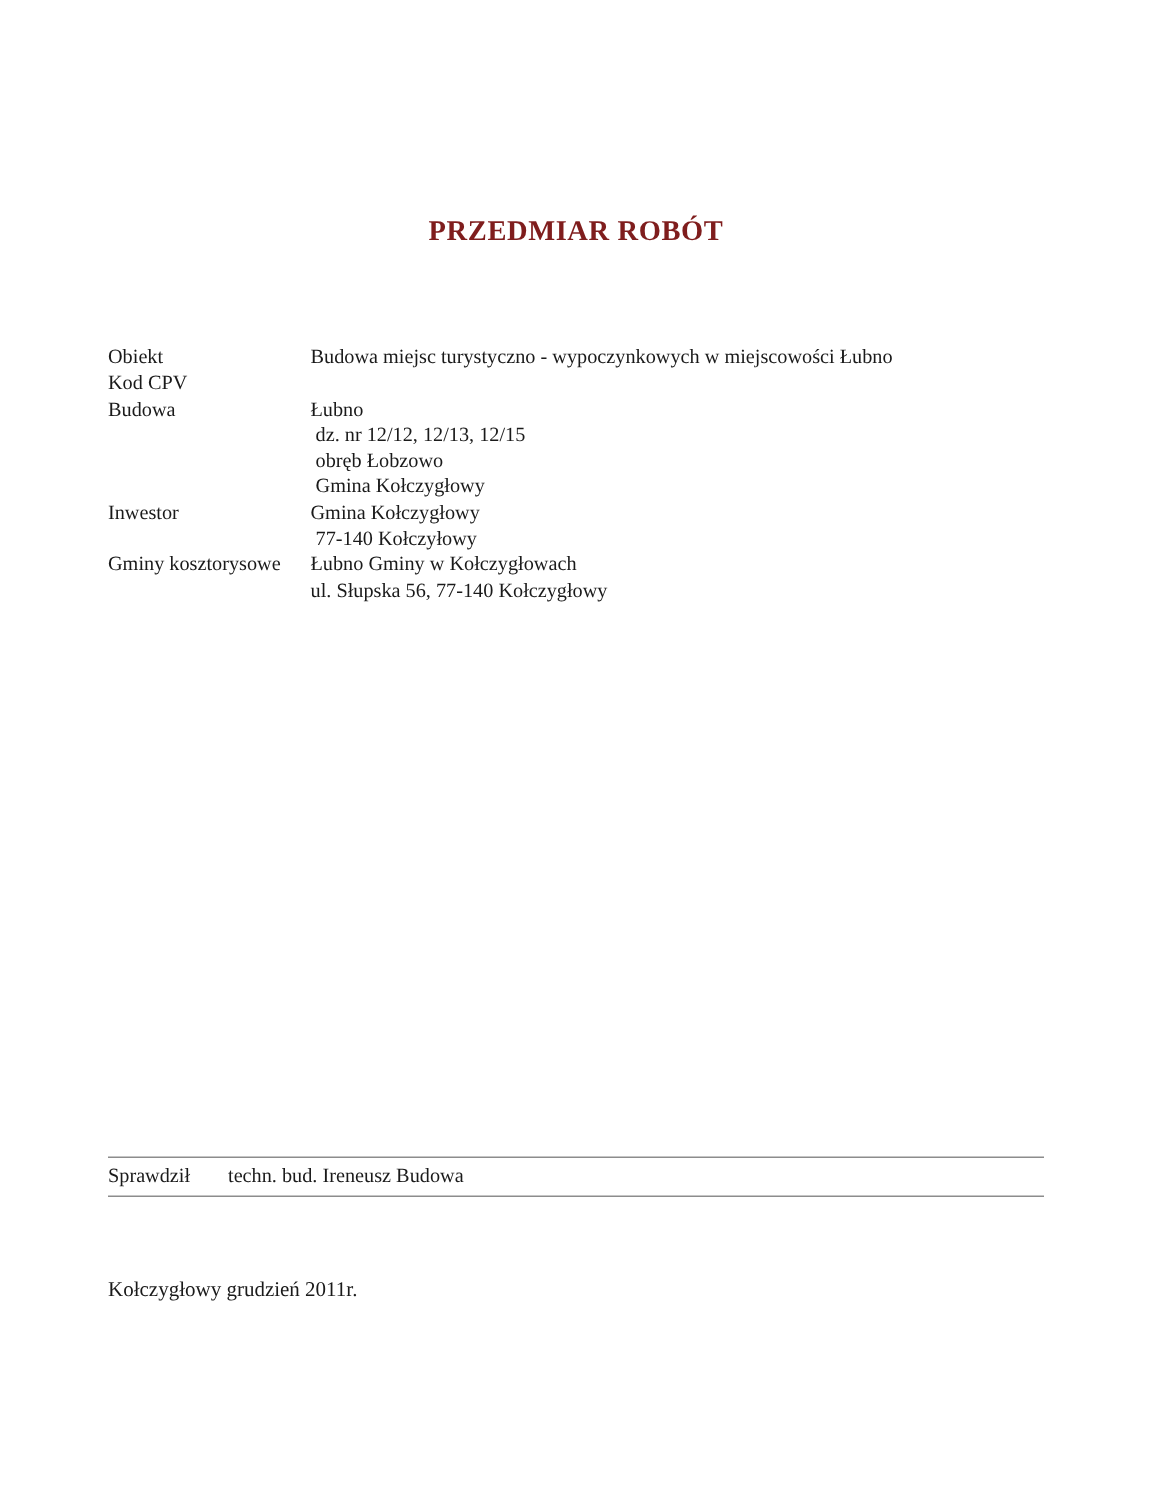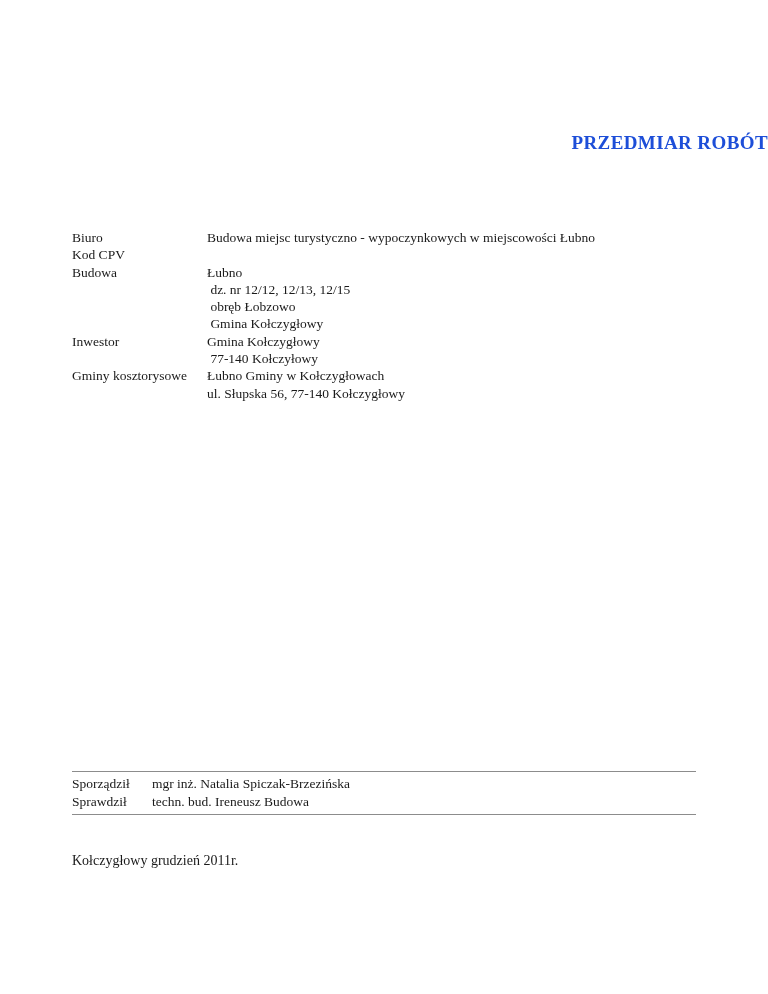--- a/index.html
+++ b/index.html
@@ -14,27 +14,27 @@
     background: #ffffff;
     font-family: "Liberation Serif", serif;
     color: #1a1a1a;
     overflow: hidden;
   }
   .doc-title {
     position: absolute;
     top: 131px;
     left: 0;
     right: 0;
-    margin: 0;
-    text-align: right;
+    margin: 12px;
+    text-align: center;
     font-size: 19px;
     line-height: 23px;
     font-weight: bold;
     letter-spacing: 0.4px;
-    color: #1d4ed8;
+    color: #7f1d1d;
   }
   .info-table {
     position: absolute;
     top: 229px;
     left: 72px;
     width: 626px;
     font-size: 13.5px;
     line-height: 17.3px;
   }
   .info-row {
@@ -85,21 +85,21 @@
 </head>
 <body>
 
 <div class="page">
 
   <h1 class="doc-title">PRZEDMIAR ROBÓT</h1>
 
   <div class="info-table">
 
     <div class="info-row">
-      <div class="info-label">Biuro</div>
+      <div class="info-label">Obiekt</div>
       <div class="info-value">
         <div class="info-line">Budowa miejsc turystyczno - wypoczynkowych w miejscowości Łubno</div>
       </div>
     </div>
 
     <div class="info-row">
       <div class="info-label">Kod CPV</div>
     </div>
 
     <div class="info-row">
@@ -125,24 +125,20 @@
       <div class="info-value">
         <div class="info-line">Łubno Gminy w Kołczygłowach</div>
         <div class="info-line">ul. Słupska 56, 77-140 Kołczygłowy</div>
       </div>
     </div>
 
   </div>
 
   <div class="sig-table">
     <div class="sig-row">
-      <div class="sig-label">Sporządził</div>
-      <div class="sig-value">mgr inż. Natalia Spiczak-Brzezińska</div>
-    </div>
-    <div class="sig-row">
       <div class="sig-label">Sprawdził</div>
       <div class="sig-value">techn. bud. Ireneusz Budowa</div>
     </div>
   </div>
 
   <div class="footer-date">Kołczygłowy grudzień 2011r.</div>
 
 </div>
 
 </body></html>

